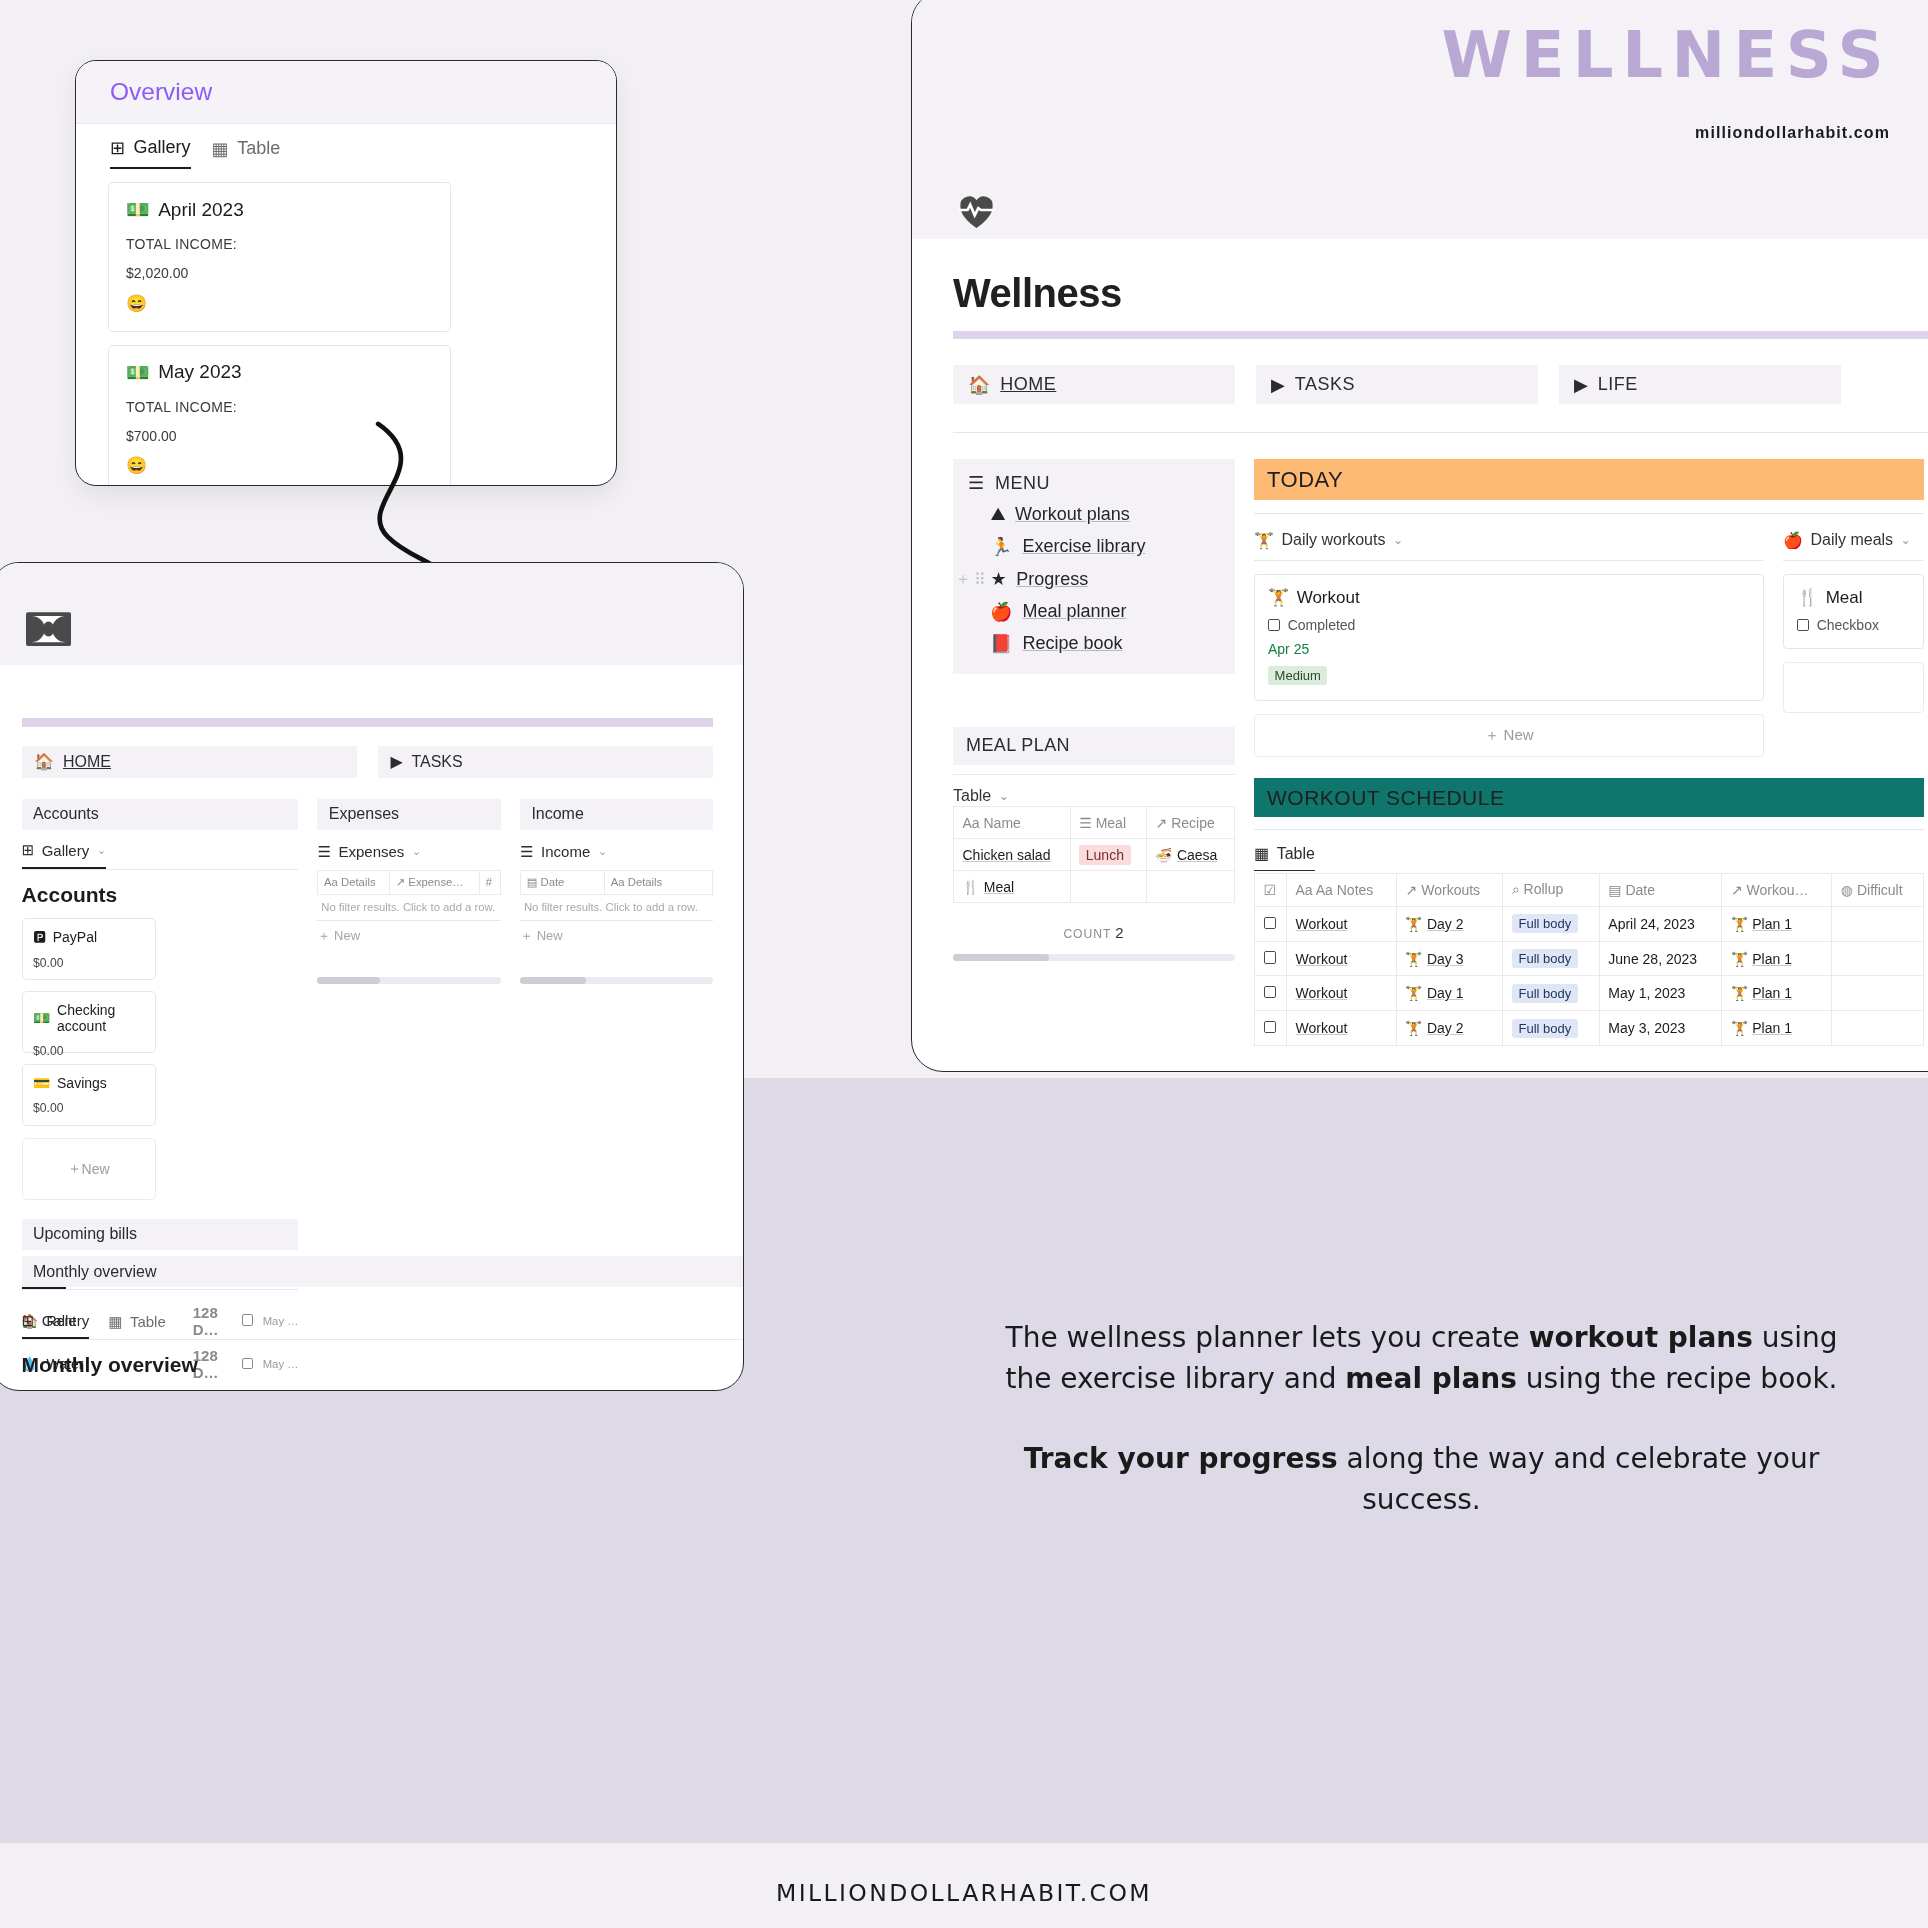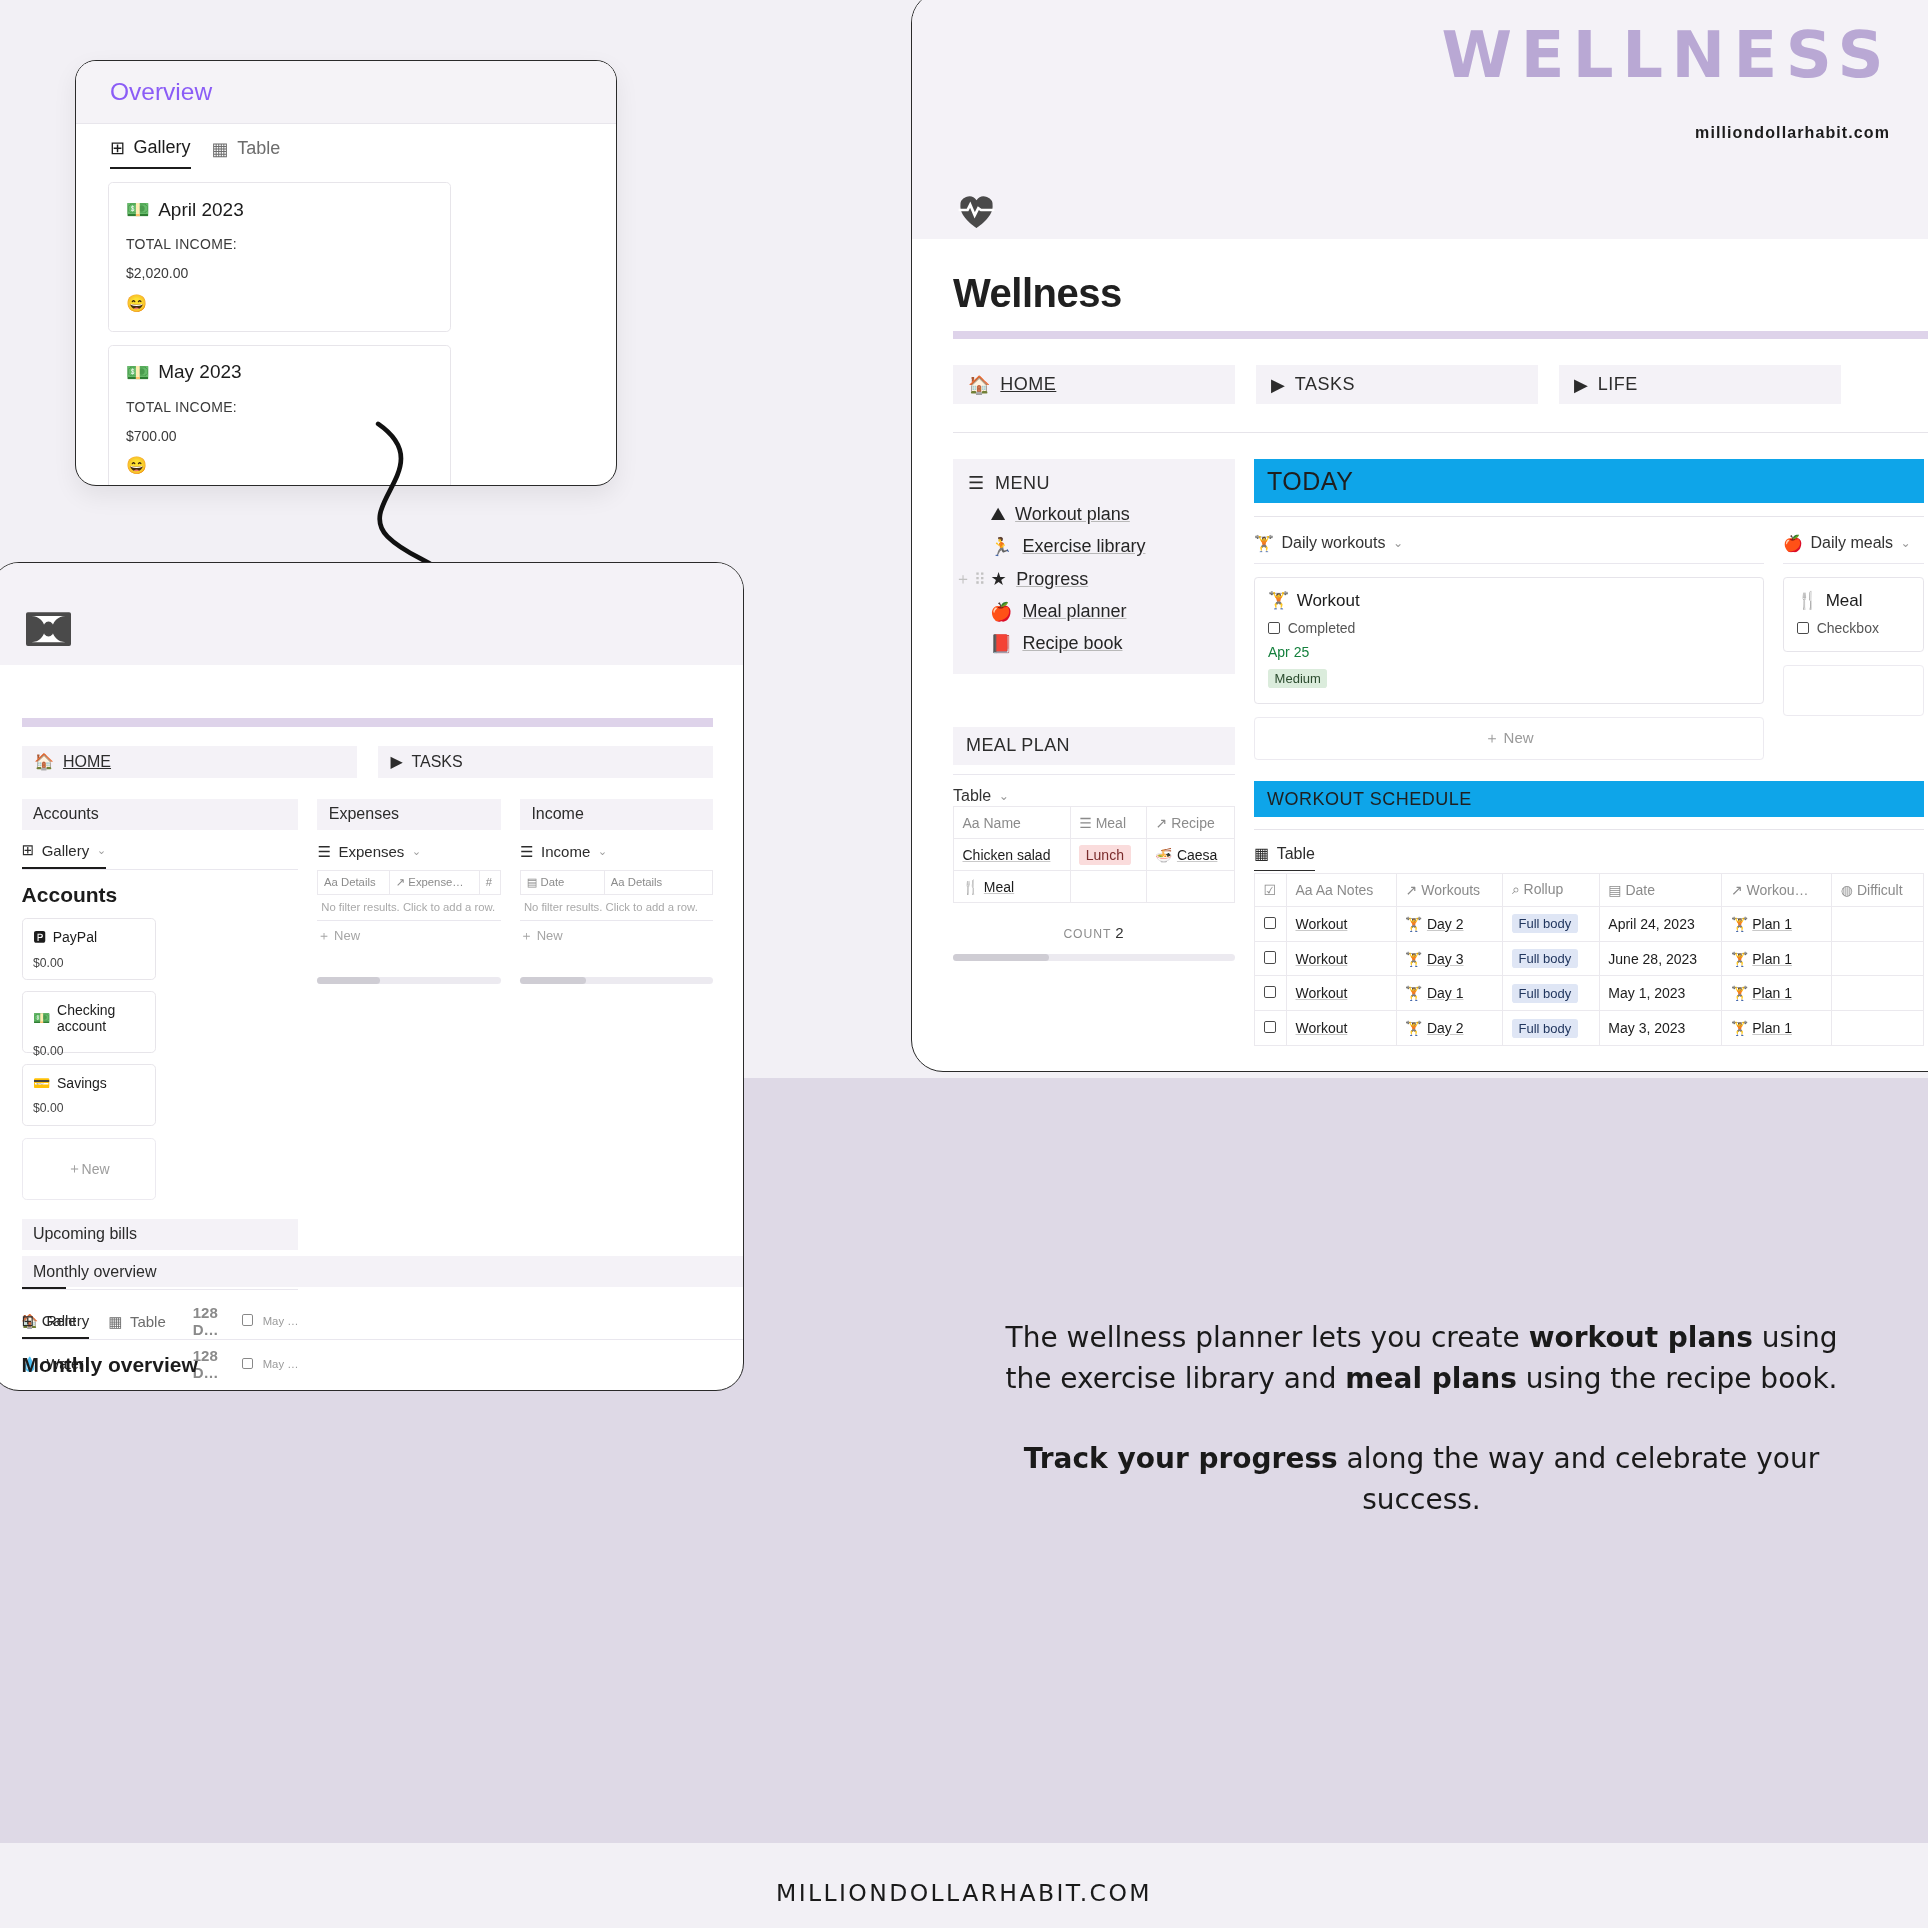--- a/index.html
+++ b/index.html
@@ -49,38 +49,38 @@
   .w-left { width: 282px; }
   .w-right { flex: 1; }
 
   .box-head { background: #f4f2f7; padding: 8.5px 13px; font-size: 18px; color: #2c2c2c; letter-spacing: 0.4px; }
   .menu-box { background: #f4f2f7; padding: 13px 15px 19px 15px; position: relative; }
   .menu-title { display: flex; align-items: center; gap: 10.4px; font-size: 18px; color: #2c2c2c; letter-spacing: 0.5px; }
   .menu-item { display: flex; align-items: center; gap: 9.4px; font-size: 18px; color: #262626; margin-top: 10.4px; padding-left: 22.6px; }
   .menu-item span.lbl { text-decoration: underline; text-decoration-color: #b9b9b9; }
   .menu-handles { position: absolute; left: -21px; font-size: 16px; color: #c2c2c2; }
 
-  .today-head { background: #0ea5e9; padding: 7.5px 13px; font-size: 25px; color: #1f1f1f; letter-spacing: 0.5px; }
+  .today-head { background: #fdba74; padding: 7.5px 13px; font-size: 22px; color: #1f1f1f; letter-spacing: 0.5px; }
   .today-line { height: 0.9px; background: #e6e4ea; margin-top: 13px; }
   .dbrow { display: flex; gap: 19px; margin-top: 17px; }
   .dbcol { flex: 1; }
   .db-sel { font-size: 16px; color: #333; display: flex; align-items: center; gap: 7.5px; }
   .db-sel .cv { color: #999; font-size: 12.2px; }
   .db-rule { height: 0.9px; background: #e9e7ee; margin-top: 10.4px; }
   .card {
     border: 0.9px solid #e6e4ea; border-radius: 3.8px; margin-top: 13px; padding: 12.2px 13px 15px 13px;
   }
   .card-title { font-size: 17px; color: #1c1c1c; display: flex; align-items: center; gap: 7.5px; }
   .card-sub { font-size: 14px; color: #555; margin-top: 8.5px; display: flex; align-items: center; gap: 7.5px; }
   .cbox { display: inline-block; width: 12.2px; height: 12.2px; border: 1.5px solid #4a4a4a; border-radius: 1.9px; }
   .card-date { font-size: 14px; color: #15803d; margin-top: 8.5px; }
   .tag-green { display: inline-block; background: #dbecdc; color: #2b4b2e; font-size: 13px; padding: 1.9px 6.6px; border-radius: 2.8px; margin-top: 8.5px; }
   .newrow { border: 0.9px solid #eceaf0; border-radius: 3.8px; margin-top: 13px; text-align: center; font-size: 15px; color: #9a9a9a; padding: 11.3px 0; }
 
-  .ws-head { background: #0ea5e9; padding: 7.5px 13px; font-size: 18px; color: #1f1f1f; letter-spacing: 0.5px; margin-top: 21px; }
+  .ws-head { background: #0f766e; padding: 7.5px 13px; font-size: 21px; color: #1f1f1f; letter-spacing: 0.5px; margin-top: 21px; }
   .ws-line { height: 0.9px; background: #e6e4ea; margin-top: 11.3px; }
   .ws-tab { display: inline-flex; align-items: center; gap: 7.5px; font-size: 16px; color: #2c2c2c; margin-top: 15px; padding-bottom: 6.6px; border-bottom: 1.9px solid #2c2c2c; }
   table.ws { width: 100%; border-collapse: collapse; margin-top: 1.9px; }
   table.ws th, table.ws td { border: 0.9px solid #ebe9ee; padding: 7.5px 8.5px; font-size: 14px; text-align: left; white-space: nowrap; }
   table.ws th { color: #8b8b8b; font-weight: normal; }
   table.ws td { color: #1c1c1c; }
   table.ws td .u { text-decoration: underline; text-decoration-color: #c9c9c9; }
   .tag-blue { display: inline-block; background: #dfe6f5; color: #21365e; font-size: 13px; padding: 1.9px 6.6px; border-radius: 2.8px; }
 
   

